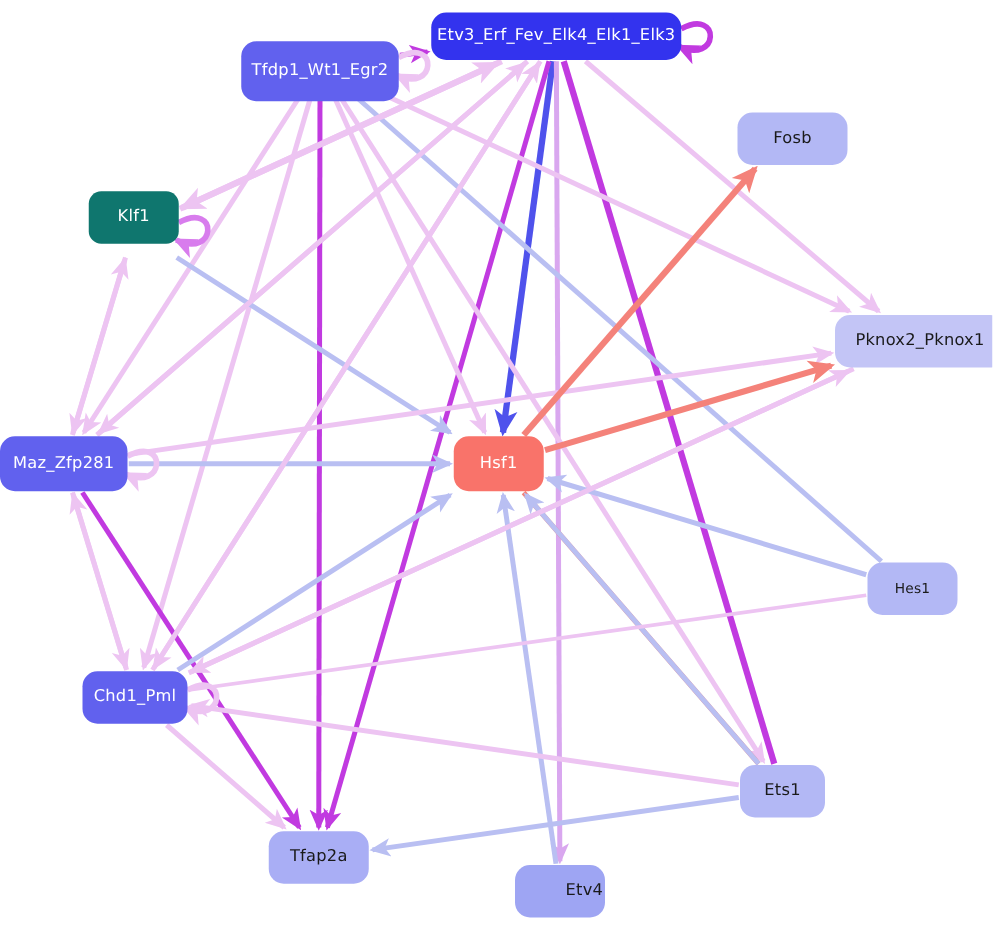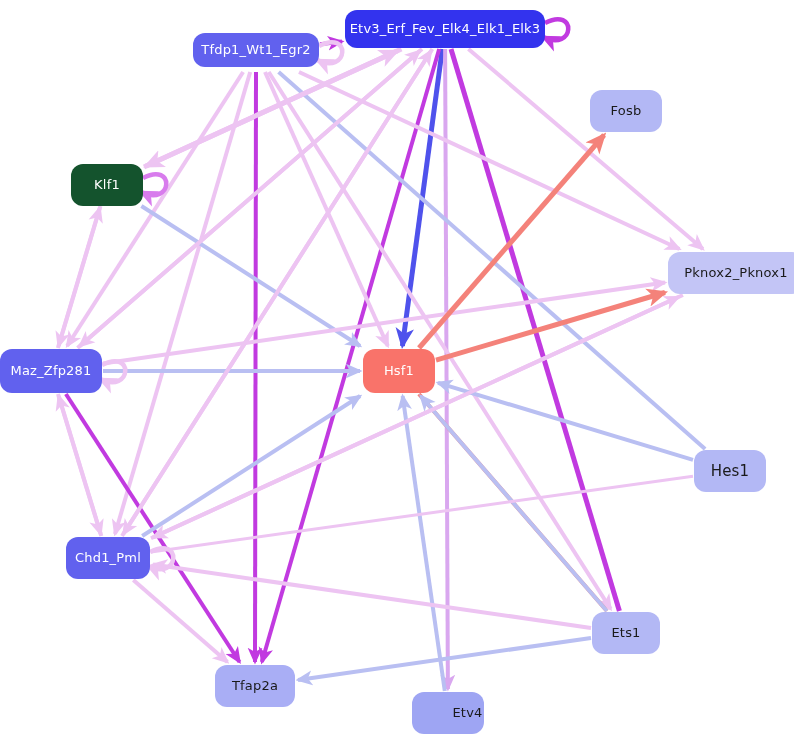--- a/index.html
+++ b/index.html
@@ -86,39 +86,39 @@
         <path d="M 319 46 C 351.3 29, 349.3 75.3, 317 60" fill="none" stroke="#edc4f2" stroke-width="4.5" marker-end="url(#medc4f2)"></path>
         <path d="M 143 178 C 175.3 161, 173.3 207.3, 141 192" fill="none" stroke="#d87ced" stroke-width="4.5" marker-end="url(#md87ced)"></path>
         <path d="M 102 365 C 134.3 348, 132.3 394.3, 100 379" fill="none" stroke="#edc4f2" stroke-width="4.5" marker-end="url(#medc4f2)"></path>
         <path d="M 150 552 C 182.3 535, 180.3 581.3, 148 566" fill="none" stroke="#edc4f2" stroke-width="4.5" marker-end="url(#medc4f2)"></path>
       </g>
   </svg>
   <div id="nodes-layer">
       <div class="gnode" style="left: 345px; top: 10px; width: 200px; height: 38px; background: rgb(51, 51, 238); color: rgb(255, 255, 255); font-size: 13px;">
         <span>Etv3_Erf_Fev_Elk4_Elk1_Elk3</span>
       </div>
-      <div class="gnode" style="left: 193px; top: 33px; width: 126px; height: 34px; background: rgb(97, 97, 238); color: rgb(255, 255, 255); font-size: 13px;">
+      <div class="gnode" style="left: 193px; top: 33px; width: 126px; height: 48px; background: rgb(97, 97, 238); color: rgb(255, 255, 255); font-size: 13px;">
         <span>Tfdp1_Wt1_Egr2</span>
       </div>
-      <div class="gnode" style="left: 590px; top: 90px; width: 72px; height: 42px; background: rgb(179, 184, 245); color: rgb(26, 26, 26); font-size: 13px;">
+      <div class="gnode" style="left: 590px; top: 90px; width: 88px; height: 42px; background: rgb(179, 184, 245); color: rgb(26, 26, 26); font-size: 13px;">
         <span>Fosb</span>
       </div>
-      <div class="gnode" style="left: 71px; top: 164px; width: 72px; height: 42px; background: #14532d; color: rgb(255, 255, 255); font-size: 13px;">
+      <div class="gnode" style="left: 71px; top: 153px; width: 72px; height: 42px; background: #0f766e; color: rgb(255, 255, 255); font-size: 13px; border-radius: 10px;">
         <span>Klf1</span>
       </div>
       <div class="gnode" style="left: 668px; top: 252px; width: 136px; height: 42px; background: rgb(195, 197, 246); color: rgb(26, 26, 26); font-size: 13px;">
         <span>Pknox2_Pknox1</span>
       </div>
       <div class="gnode" style="left: 0px; top: 349px; width: 102px; height: 44px; background: rgb(97, 97, 238); color: rgb(255, 255, 255); font-size: 13px;">
         <span>Maz_Zfp281</span>
       </div>
       <div class="gnode" style="left: 363px; top: 349px; width: 72px; height: 44px; background: rgb(249, 115, 106); color: rgb(255, 255, 255); font-size: 13px; text-align: center;">
         <span>Hsf1</span>
       </div>
-      <div class="gnode" style="left: 694px; top: 450px; width: 72px; height: 42px; background: rgb(179, 184, 245); color: rgb(26, 26, 26); font-size: 15px;">
+      <div class="gnode" style="left: 694px; top: 450px; width: 72px; height: 42px; background: rgb(179, 184, 245); color: rgb(26, 26, 26); font-size: 11px;">
         <span>Hes1</span>
       </div>
       <div class="gnode" style="left: 66px; top: 537px; width: 84px; height: 42px; background: rgb(97, 97, 238); color: rgb(255, 255, 255); font-size: 13px;">
         <span>Chd1_Pml</span>
       </div>
       <div class="gnode" style="left: 592px; top: 612px; width: 68px; height: 42px; background: rgb(179, 184, 245); color: rgb(26, 26, 26); font-size: 13px;">
         <span>Ets1</span>
       </div>
       <div class="gnode" style="left: 215px; top: 665px; width: 80px; height: 42px; background: rgb(169, 174, 245); color: rgb(26, 26, 26); font-size: 13px;">
         <span>Tfap2a</span>

